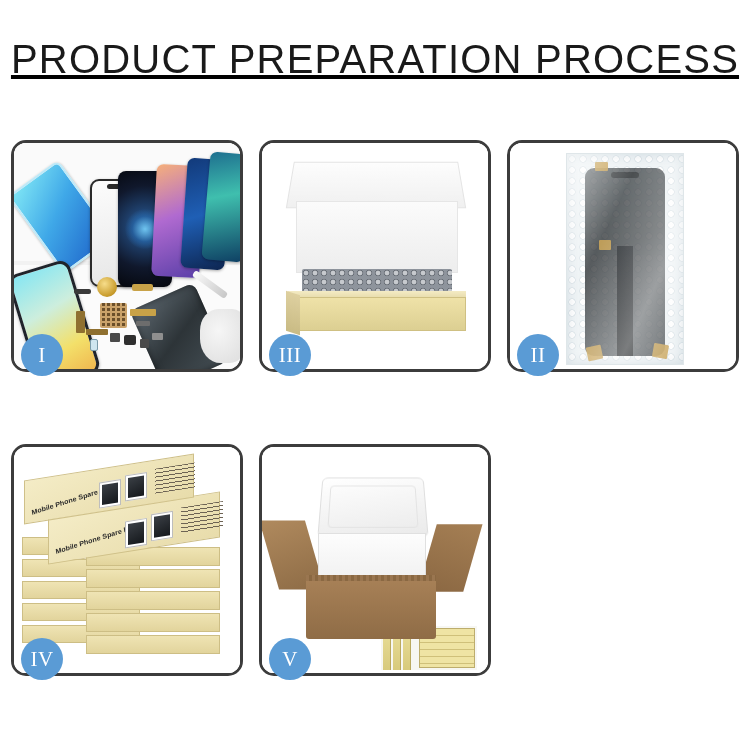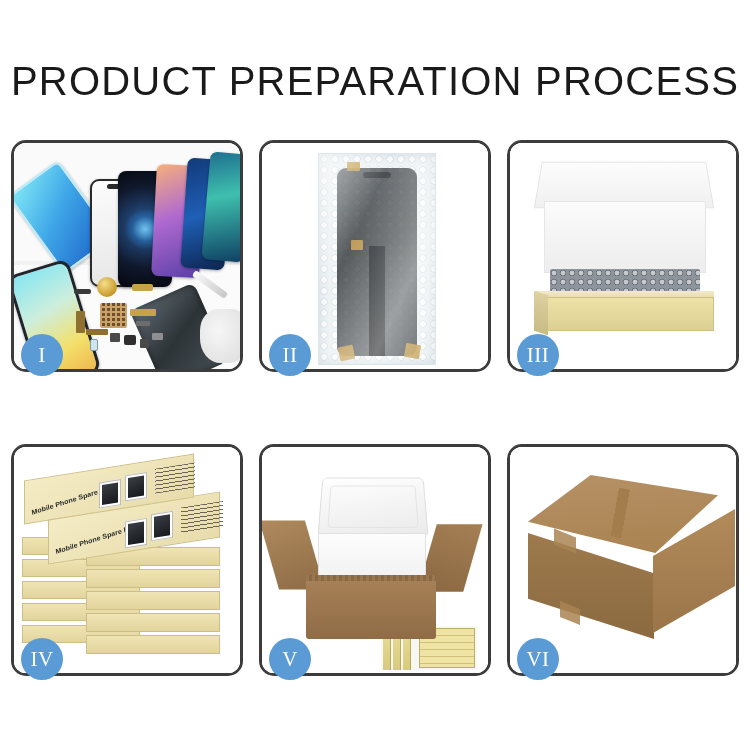--- a/index.html
+++ b/index.html
@@ -9,21 +9,21 @@
     height: 750px;
     background: #ffffff;
     font-family: "Liberation Sans", sans-serif;
     overflow: hidden;
     position: relative;
   }
 
   .page { width: 750px; height: 750px; position: relative; }
 
   
-  .header { text-align: center; padding-top: 60px; }
+  .header { text-align: center; padding-top: 38px; text-decoration: underline; }
 
   .page-title {
     font-family: "Liberation Sans", sans-serif;
     font-size: 40px;
     font-weight: 400;
     letter-spacing: 1.2px;
     color: #1a1a1a;
     line-height: 1.05;
     white-space: nowrap;
   }
@@ -405,45 +405,45 @@
         <div class="part flex10"></div>
         <div class="part flex11"></div>
         <div class="tool"></div>
         <div class="hand"></div>
       </div>
       <div class="badge">I</div>
     </div>
 
     <div class="panel">
       <div class="panel-inner">
+        <div class="p3-bg"></div>
+        <div class="box3-lid"></div>
+        <div class="box3-foam"></div>
+        <div class="box3-wrap"></div>
+        <div class="box3-rim"></div>
+        <div class="box3-front"></div>
+        <div class="box3-side"></div>
+      </div>
+      <div class="badge">III</div>
+    </div>
+
+    <div class="panel">
+      <div class="panel-inner">
         <div class="p2-bg"></div>
         <div class="bubble-pack">
           <div class="screen-inside"></div>
           <div class="flexcable"></div>
           <div class="tapebit t1"></div>
           <div class="tapebit t2"></div>
           <div class="tapebit t3"></div>
           <div class="tapebit t4"></div>
           <div class="bubble-gloss"></div>
         </div>
       </div>
       <div class="badge">II</div>
-    </div>
-
-    <div class="panel">
-      <div class="panel-inner">
-        <div class="p3-bg"></div>
-        <div class="box3-lid"></div>
-        <div class="box3-foam"></div>
-        <div class="box3-wrap"></div>
-        <div class="box3-rim"></div>
-        <div class="box3-front"></div>
-        <div class="box3-side"></div>
-      </div>
-      <div class="badge">III</div>
     </div>
 
     <div class="panel">
       <div class="panel-inner">
         <div class="p4-bg"></div>
 
         <div class="kbox" style="left:8px;  top:178px; width:118px; height:18px;"></div>
         <div class="kbox" style="left:8px;  top:156px; width:118px; height:18px;"></div>
         <div class="kbox" style="left:8px;  top:134px; width:118px; height:18px;"></div>
         <div class="kbox" style="left:8px;  top:112px; width:118px; height:18px;"></div>
@@ -492,27 +492,15 @@
             <div class="c5-slab" style="left:12px; width:8px;"></div>
             <div class="c5-slab" style="left:22px; width:8px;"></div>
             <div class="c5-stack"></div>
           </div>
         </div>
         <div class="c5-body"></div>
       </div>
       <div class="badge">V</div>
     </div>
 
-    <div class="panel">
-      <div class="panel-inner">
-        <div class="p6-bg"></div>
-        <div class="c6-top"></div>
-        <div class="c6-seam"></div>
-        <div class="c6-left"></div>
-        <div class="c6-right"></div>
-        <div class="c6-tape c6-tape1"></div>
-        <div class="c6-tape c6-tape2"></div>
-      </div>
-      <div class="badge">VI</div>
-    </div>
 
   </div>
 </div>
 
 </body></html>

